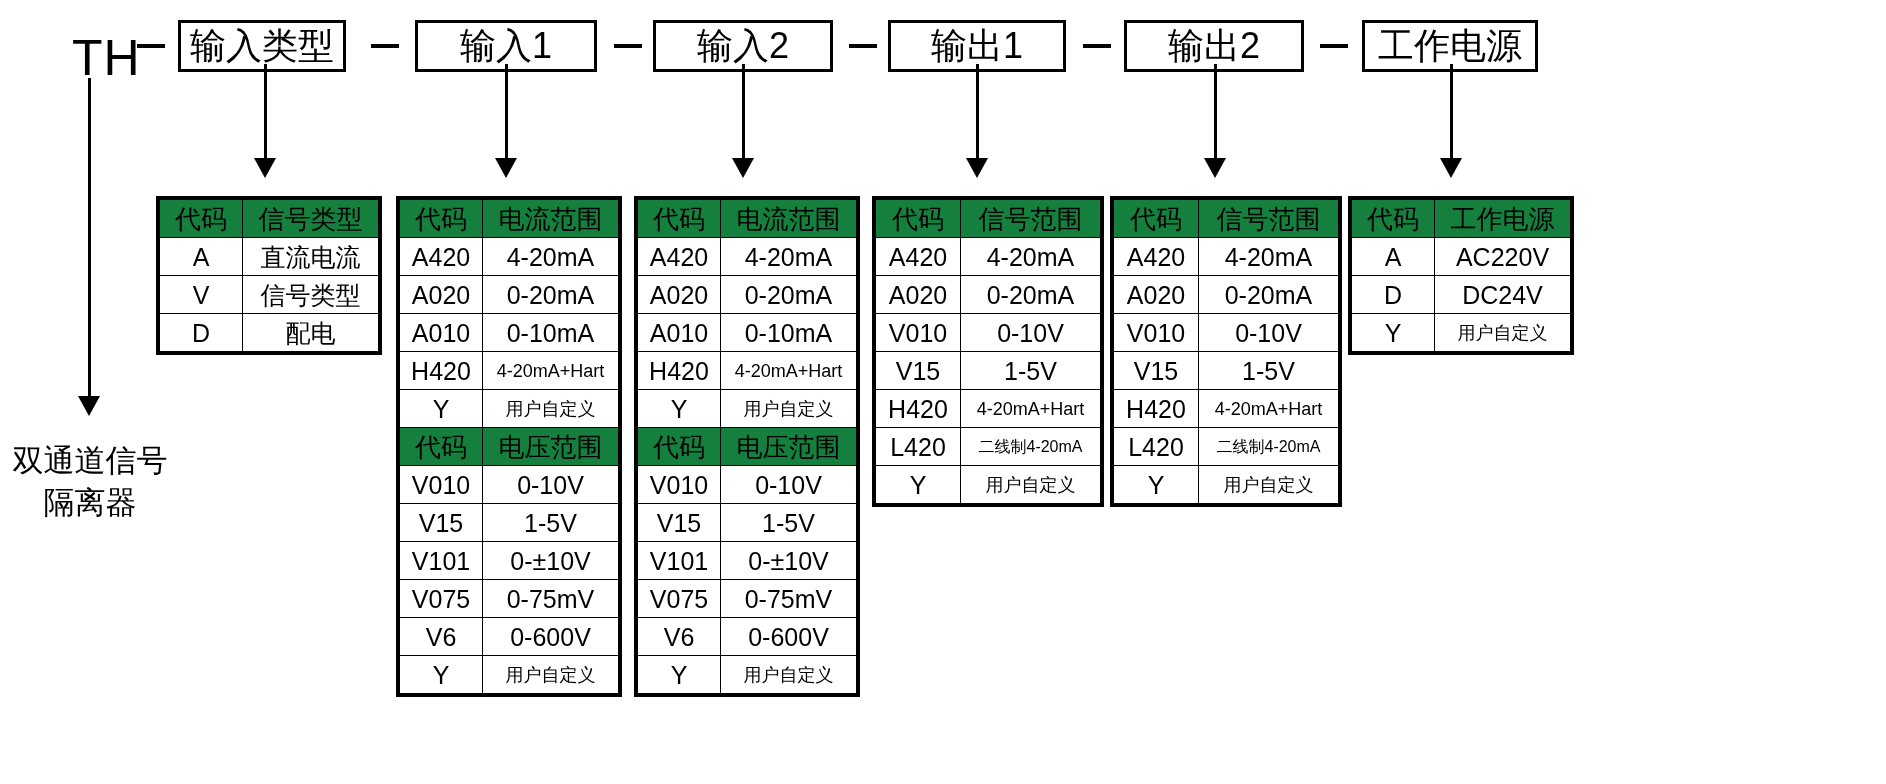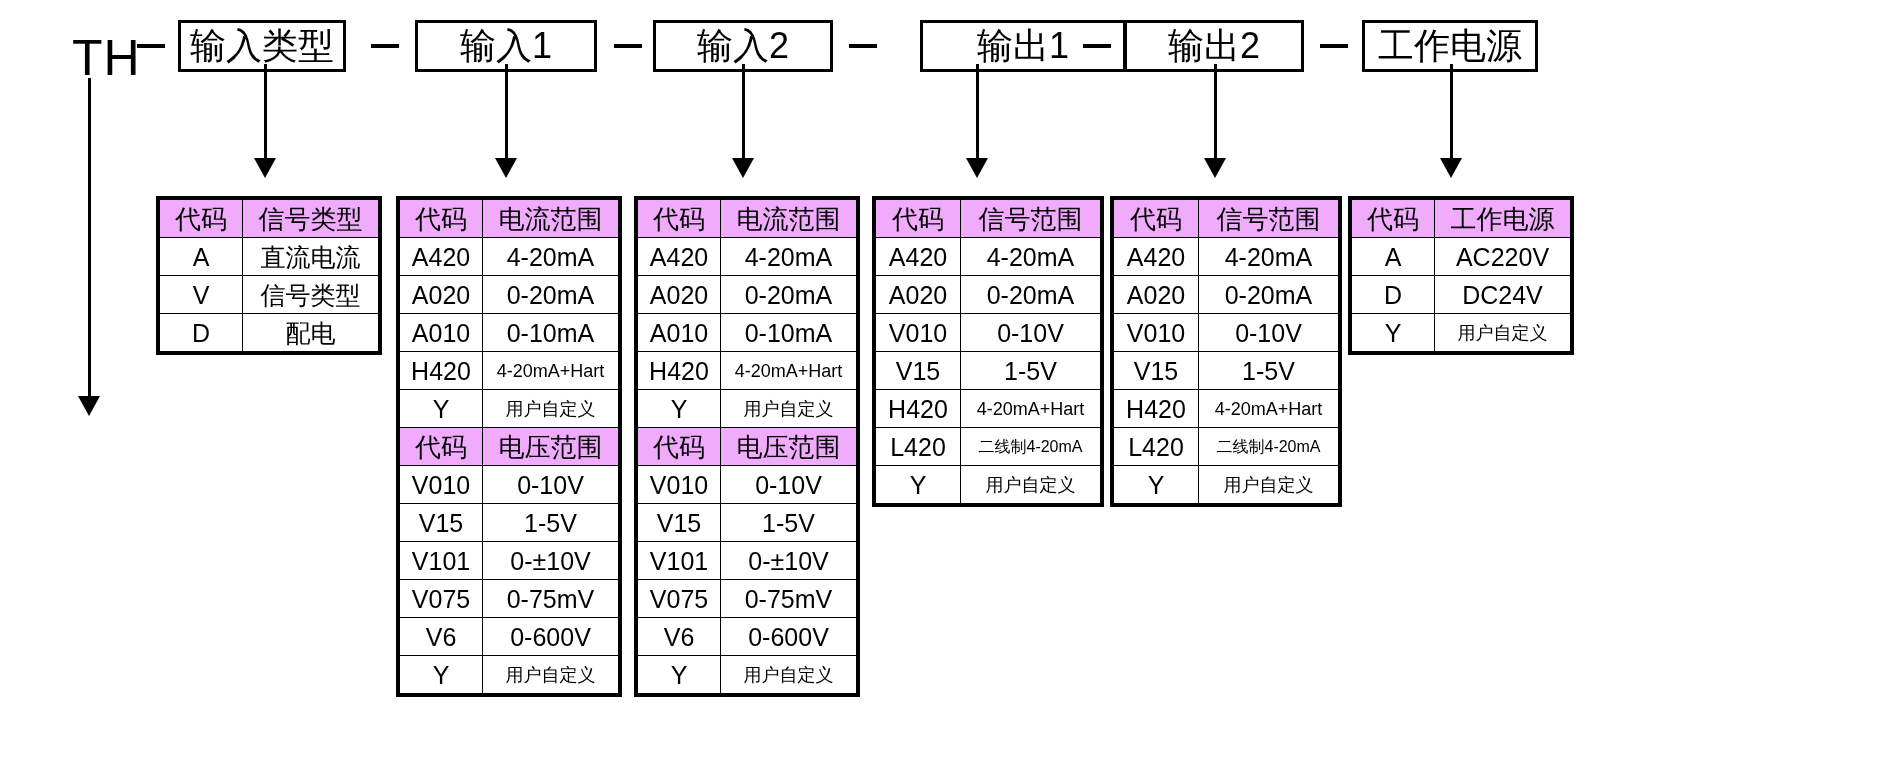--- a/index.html
+++ b/index.html
@@ -58,21 +58,21 @@
     text-align:center;
     vertical-align:middle;
     font-size:25px;
     line-height:26px;
     height:35px;
     padding:1px 2px;
     white-space:nowrap;
     font-family:"Liberation Sans","DejaVu Sans",sans-serif;
   }
   .tbl td.hdr{
-    background:#f0abfc;
+    background:#15803d;
     font-size:26px;
     font-weight:400;
   }
   .tbl td.sm{font-size:18px;}
   .tbl td.xs{font-size:16px;}
   .tbl td.code{font-size:25px;}
 
   
   .left-label{
     position:absolute;
@@ -92,21 +92,21 @@
     <div class="dash" style="left:137px;"></div>
     <div class="code-box" style="left:178px;width:168px;">输入类型</div>
 
     <div class="dash" style="left:371px;"></div>
     <div class="code-box" style="left:415px;width:182px;">输入1</div>
 
     <div class="dash" style="left:614px;"></div>
     <div class="code-box" style="left:653px;width:180px;">输入2</div>
 
     <div class="dash" style="left:849px;"></div>
-    <div class="code-box" style="left:920px;width:206px;">输出1</div>
+    <div class="code-box" style="left:888px;width:178px;">输出1</div>
 
     <div class="dash" style="left:1083px;"></div>
     <div class="code-box" style="left:1124px;width:180px;">输出2</div>
 
     <div class="dash" style="left:1320px;"></div>
     <div class="code-box" style="left:1362px;width:176px;">工作电源</div>
   </div>
 
   <div class="vline" style="left:88px;top:78px;height:320px;"></div>
   <div class="arrow-head" style="left:78px;top:396px;"></div>
@@ -122,20 +122,24 @@
 
   <div class="vline" style="left:976px;top:64px;height:96px;"></div>
   <div class="arrow-head" style="left:966px;top:158px;"></div>
 
   <div class="vline" style="left:1214px;top:64px;height:96px;"></div>
   <div class="arrow-head" style="left:1204px;top:158px;"></div>
 
   <div class="vline" style="left:1450px;top:64px;height:96px;"></div>
   <div class="arrow-head" style="left:1440px;top:158px;"></div>
 
+  <div class="left-label" style="left:2px;top:440px;width:176px;">
+    <div>双通道信号</div>
+    <div>隔离器</div>
+  </div>
 
   <div class="tbl" style="left:156px;top:196px;width:226px;">
     <table>
       <tbody>
           <tr>
         <td class="hdr" style="width:78px;">代码</td>
         <td class="hdr">信号类型</td>
       </tr>
       <tr>
         <td class="code">A</td>

